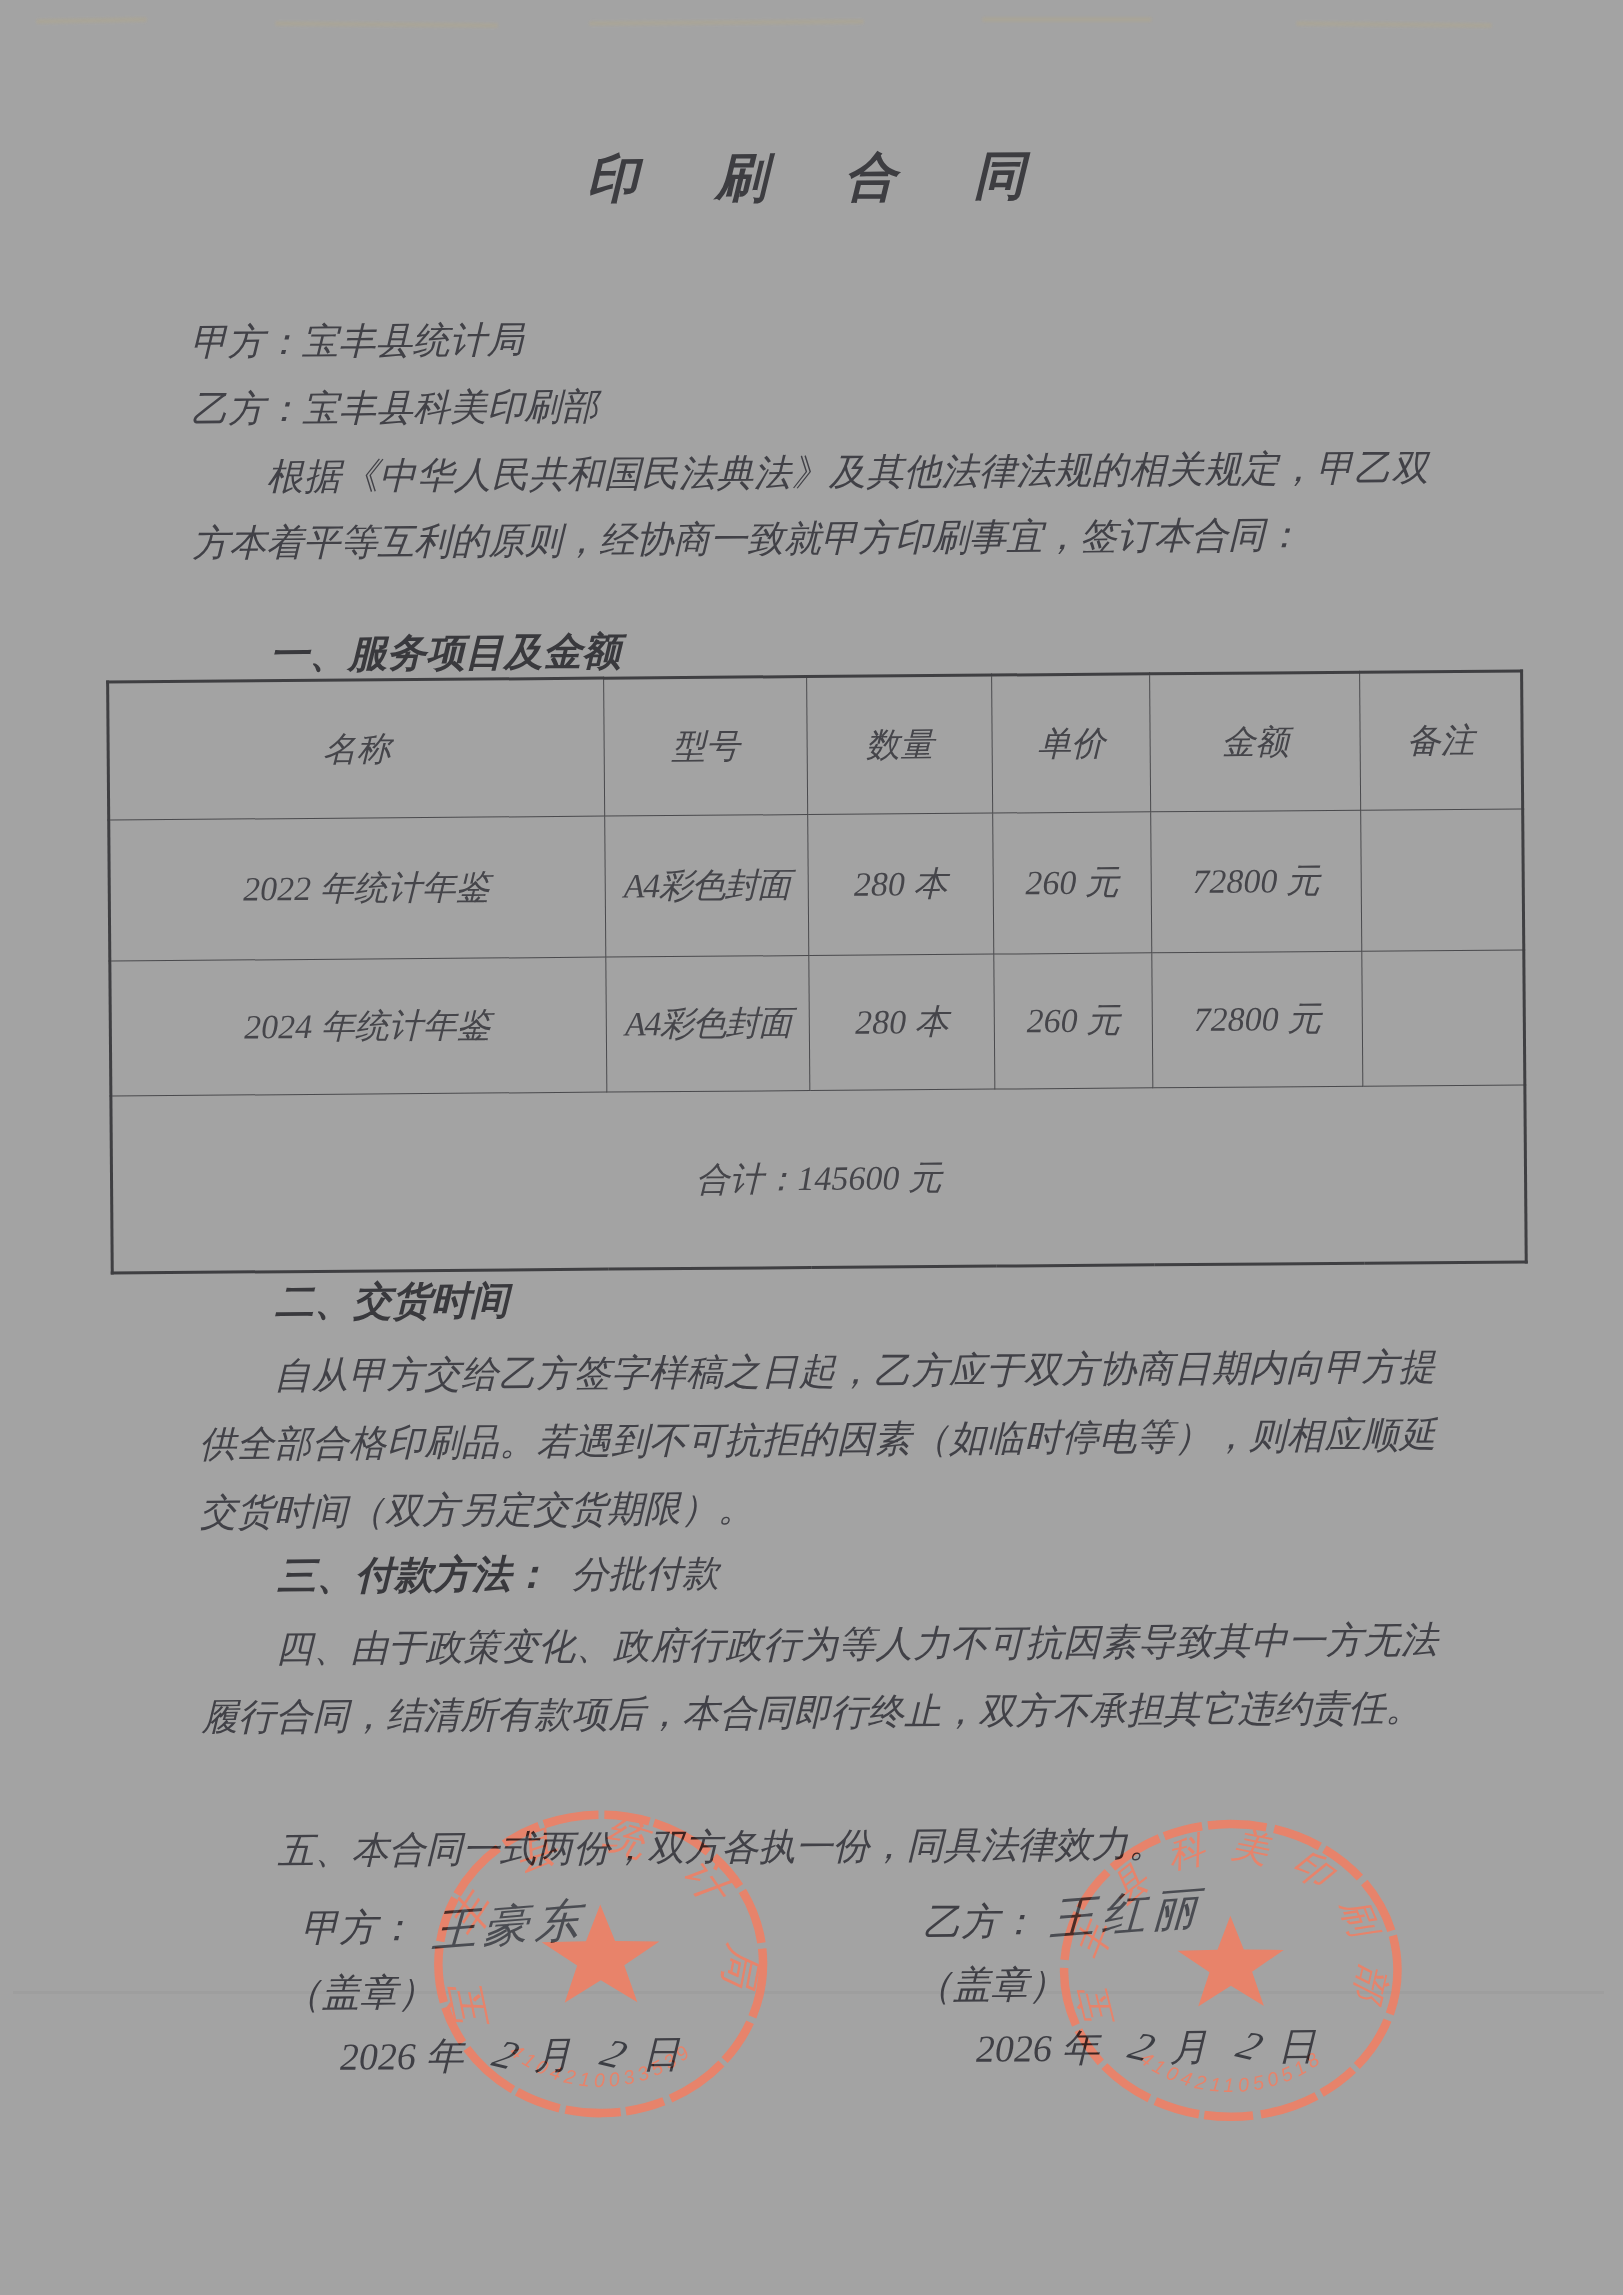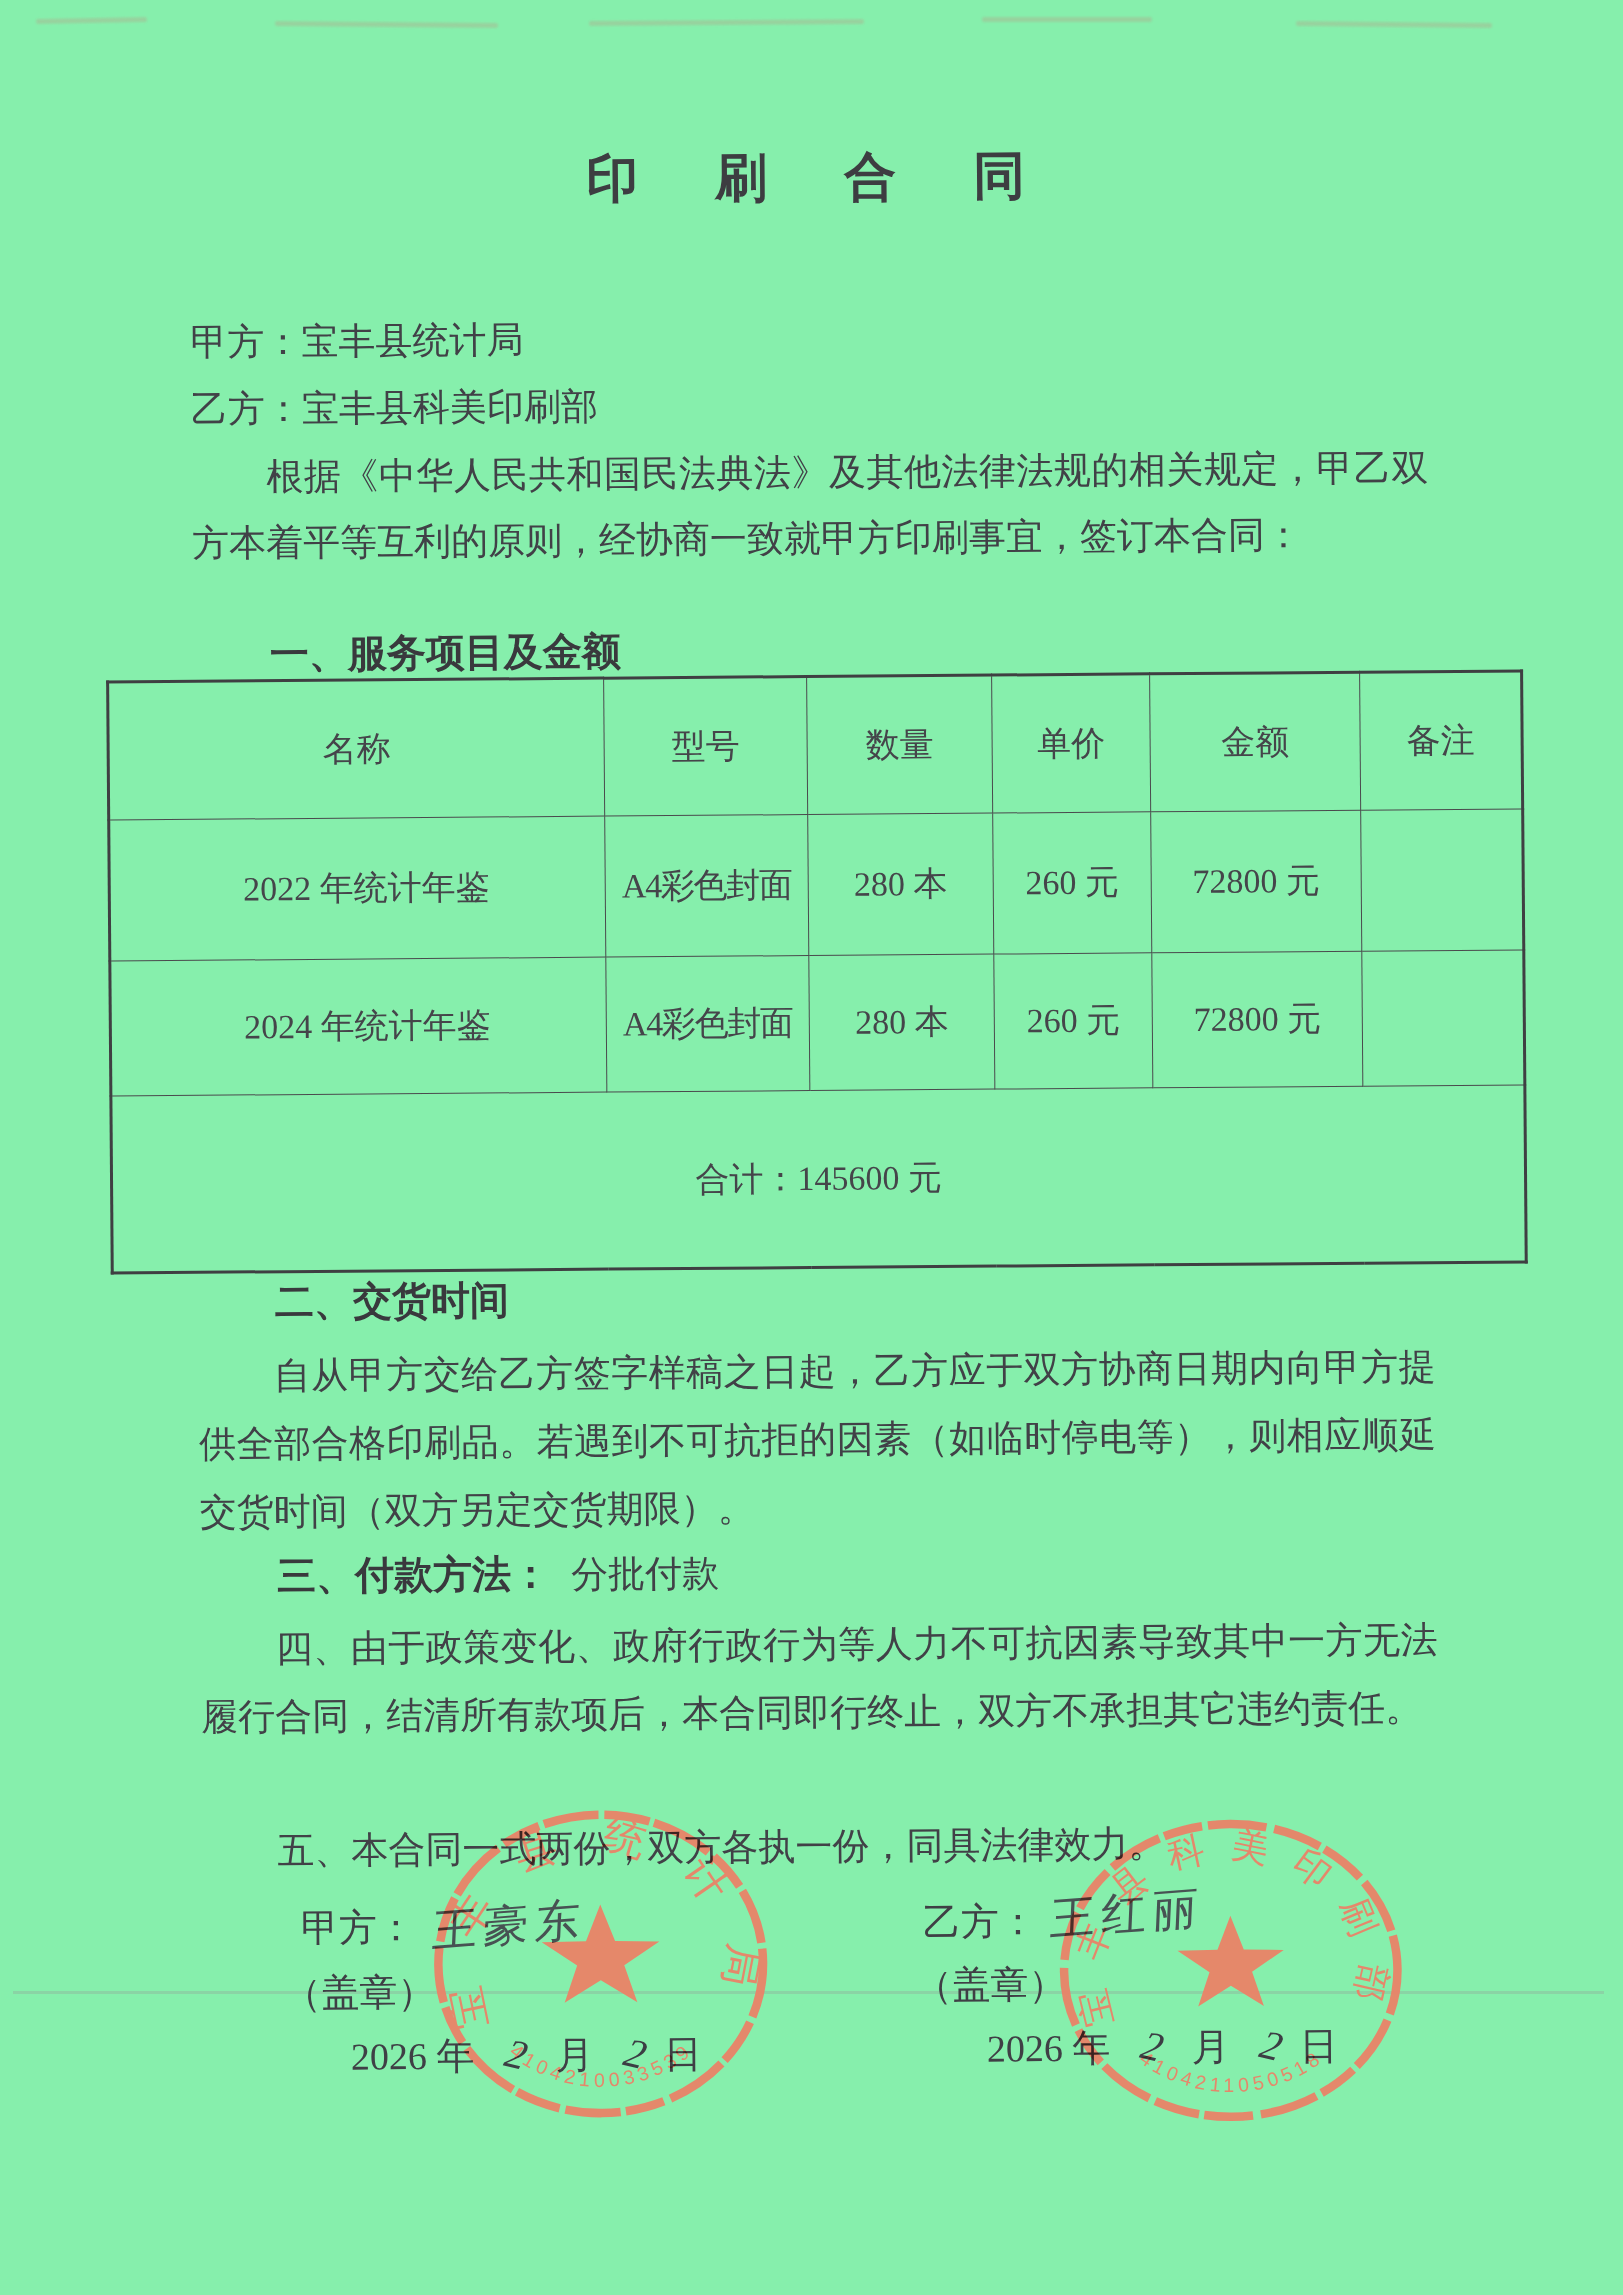--- a/index.html
+++ b/index.html
@@ -1,18 +1,18 @@
 <!DOCTYPE html>
 <html style="font-size:10.5px"><head>
 <meta charset="utf-8">
 <style>
   html,body{margin:0;padding:0;background:#ffffff;overflow:hidden;}
   body{width:1623px;height:2295px;position:relative;
        font-family:"Liberation Serif","DejaVu Serif",serif;color:#434349;}
-  .page{position:absolute;inset:0;background:#86efac;}
+  .page{position:absolute;inset:0;background:#a3a3a3;font-style:italic;}
   .tilt{position:absolute;inset:0;transform:rotate(-0.45deg);transform-origin:50% 40%;}
 
   
   .smudge{position:absolute;background:rgba(178,168,138,.40);filter:blur(1.3px);border-radius:2px;}
   .streak{position:absolute;background:rgba(150,150,150,.30);filter:blur(0.7px);}
 
   
   .title{position:absolute;top:143px;left:0;width:100%;text-align:center;
          font-family:"Liberation Sans","DejaVu Sans",sans-serif;font-weight:700;
          font-size:52px;color:#3d3d41;}
@@ -38,21 +38,21 @@
   table.items tr.tot td{height:173px;}
   td.cname{text-align:left;padding-left:18.3px;}
   td.cmodel{padding:0 1.3px;letter-spacing:-1.3px;}
 
   
   .sig{position:absolute;font-size:38px;color:#3f3f45;white-space:nowrap;}
   .hw{position:absolute;font-size:45px;color:#43454b;white-space:nowrap;
       transform:rotate(-4deg) skewX(-7deg);letter-spacing:6.5px;opacity:.92;}
   .hwdigit{display:inline-block;font-size:41px;transform:rotate(14deg) skewX(-12deg);
            color:#3c3e44;margin:0 17px;}
-  .dsp{display:inline-block;margin-right:15.7px;margin-left:11px;}
+  .dsp{display:inline-block;margin-right:15.7px;}
 
   
   .seal{position:absolute;mix-blend-mode:multiply;opacity:.93;}
   .seal text{font-family:"Liberation Sans","DejaVu Sans",sans-serif;}
 </style>
 </head>
 <body>
 
 <div class="page">
 

